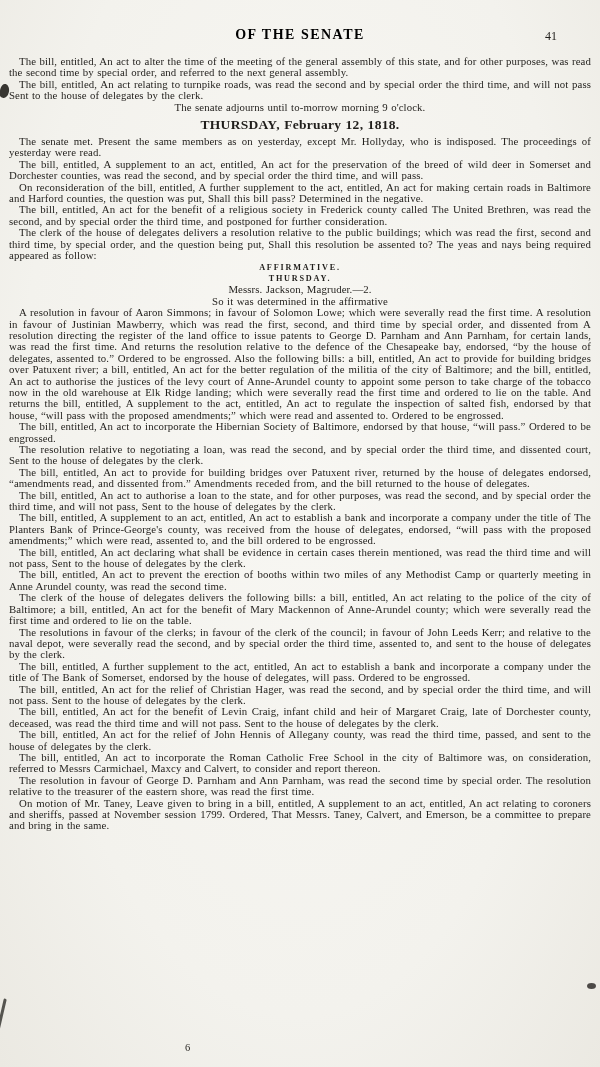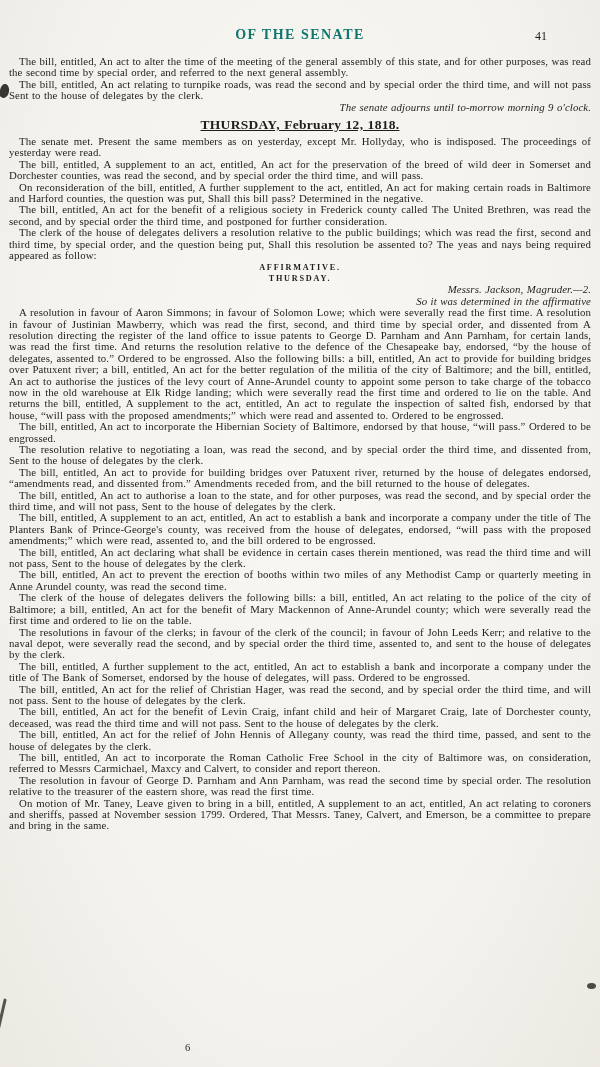--- a/index.html
+++ b/index.html
@@ -22,47 +22,46 @@
   .page-header {
     position: relative;
     height: 20px;
     margin-bottom: 9px;
   }
   .running-title {
     text-align: center;
     font-weight: bold;
     font-size: 14px;
     letter-spacing: 1.5px;
-    color: #0f766e;
+    color: #000000;
   }
   .page-number {
     position: absolute;
-    right: 44px;
+    right: 34px;
     top: 2px;
     font-size: 12px;
     text-align: center;
   }
   .doc-body {
     font-size: 10.8px;
     line-height: 11.4px;
     text-align: justify;
     word-spacing: 0.6px;
     letter-spacing: 0.1px;
   }
   p.para { text-indent: 10px; }
-  p.center { text-align: right; text-indent: 0; font-style: italic; }
+  p.center { text-align: center; text-indent: 0; }
   p.heading {
     text-align: center;
     font-weight: bold;
     font-size: 13.5px;
     line-height: 16px;
     padding: 4px 0 3px 0;
     text-indent: 0;
     letter-spacing: 0.3px;
-    text-decoration: underline;
   }
   p.smallcaps {
     text-align: center;
     font-size: 8.2px;
     letter-spacing: 1.8px;
     text-indent: 0;
     font-weight: bold;
   }
   .signature-mark {
     position: absolute;
@@ -116,21 +115,21 @@
       <p class="para body">The bill, entitled, A supplement to an act, entitled, An act for the preservation of the breed of wild deer in Somerset and Dorchester counties, was read the second, and by special order the third time, and will pass.</p>
       <p class="para body">On reconsideration of the bill, entitled, A further supplement to the act, entitled, An act for making certain roads in Baltimore and Harford counties, the question was put, Shall this bill pass?  Determined in the negative.</p>
       <p class="para body">The bill, entitled, An act for the benefit of a religious society in Frederick county called The United Brethren, was read the second, and by special order the third time, and postponed for further consideration.</p>
       <p class="para body">The clerk of the house of delegates delivers a resolution relative to the public buildings; which was read the first, second and third time, by special order, and the question being put, Shall this resolution be assented to?  The yeas and nays being required appeared as follow:</p>
       <p class="para smallcaps">AFFIRMATIVE.</p>
       <p class="para smallcaps">THURSDAY.</p>
       <p class="para center">Messrs. Jackson, Magruder.—2.</p>
       <p class="para center">So it was determined in the affirmative</p>
       <p class="para body">A resolution in favour of Aaron Simmons; in favour of Solomon Lowe; which were severally read the first time.  A resolution in favour of Justinian Mawberry, which was read the first, second, and third time by special order, and dissented from   A resolution directing the register of the land office to issue patents to George D. Parnham and Ann Parnham, for certain lands, was read the first time.  And returns the resolution relative to the defence of the Chesapeake bay, endorsed, “by the house of delegates, assented to.”  Ordered to be engrossed.  Also the following bills: a bill, entitled, An act to provide for building bridges over Patuxent river; a bill, entitled, An act for the better regulation of the militia of the city of Baltimore; and the bill, entitled, An act to authorise the justices of the levy court of Anne-Arundel county to appoint some person to take charge of the tobacco now in the old warehouse at Elk Ridge landing; which were severally read the first time and ordered to lie on the table.  And returns the bill, entitled, A supplement to the act, entitled, An act to regulate the inspection of salted fish, endorsed by that house, “will pass with the proposed amendments;” which were read and assented to.  Ordered to be engrossed.</p>
       <p class="para body">The bill, entitled, An act to incorporate the Hibernian Society of Baltimore, endorsed by that house, “will pass.”  Ordered to be engrossed.</p>
-      <p class="para body">The resolution relative to negotiating a loan, was read the second, and by special order the third time, and dissented from, Sent to the house of delegates by the clerk.</p>
+      <p class="para body">The resolution relative to negotiating a loan, was read the second, and by special order the third time, and dissented court, Sent to the house of delegates by the clerk.</p>
       <p class="para body">The bill, entitled, An act to provide for building bridges over Patuxent river, returned by the house of delegates endorsed, “amendments read, and dissented from.”  Amendments receded from, and the bill returned to the house of delegates.</p>
       <p class="para body">The bill, entitled, An act to authorise a loan to the state, and for other purposes, was read the second, and by special order the third time, and will not pass, Sent to the house of delegates by the clerk.</p>
       <p class="para body">The bill, entitled, A supplement to an act, entitled, An act to establish a bank and incorporate a company under the title of The Planters Bank of Prince-George's county, was received from the house of delegates, endorsed, “will pass with the proposed amendments;” which were read, assented to, and the bill ordered to be engrossed.</p>
       <p class="para body">The bill, entitled, An act declaring what shall be evidence in certain cases therein mentioned, was read the third time and will not pass, Sent to the house of delegates by the clerk.</p>
       <p class="para body">The bill, entitled, An act to prevent the erection of booths within two miles of any Methodist Camp or quarterly meeting in Anne Arundel county, was read the second time.</p>
       <p class="para body">The clerk of the house of delegates delivers the following bills: a bill, entitled, An act relating to the police of the city of Baltimore; a bill, entitled, An act for the benefit of Mary Mackennon of Anne-Arundel county; which were severally read the first time and ordered to lie on the table.</p>
       <p class="para body">The resolutions in favour of the clerks; in favour of the clerk of the council; in favour of John Leeds Kerr; and relative to the naval depot, were severally read the second, and by special order the third time, assented to, and sent to the house of delegates by the clerk.</p>
       <p class="para body">The bill, entitled, A further supplement to the act, entitled, An act to establish a bank and incorporate a company under the title of The Bank of Somerset, endorsed by the house of delegates, will pass.  Ordered to be engrossed.</p>
       <p class="para body">The bill, entitled, An act for the relief of Christian Hager, was read the second, and by special order the third time, and will not pass. Sent to the house of delegates by the clerk.</p>
       <p class="para body">The bill, entitled, An act for the benefit of Levin Craig, infant child and heir of Margaret Craig, late of Dorchester county, deceased, was read the third time and will not pass.  Sent to the house of delegates by the clerk.</p>

